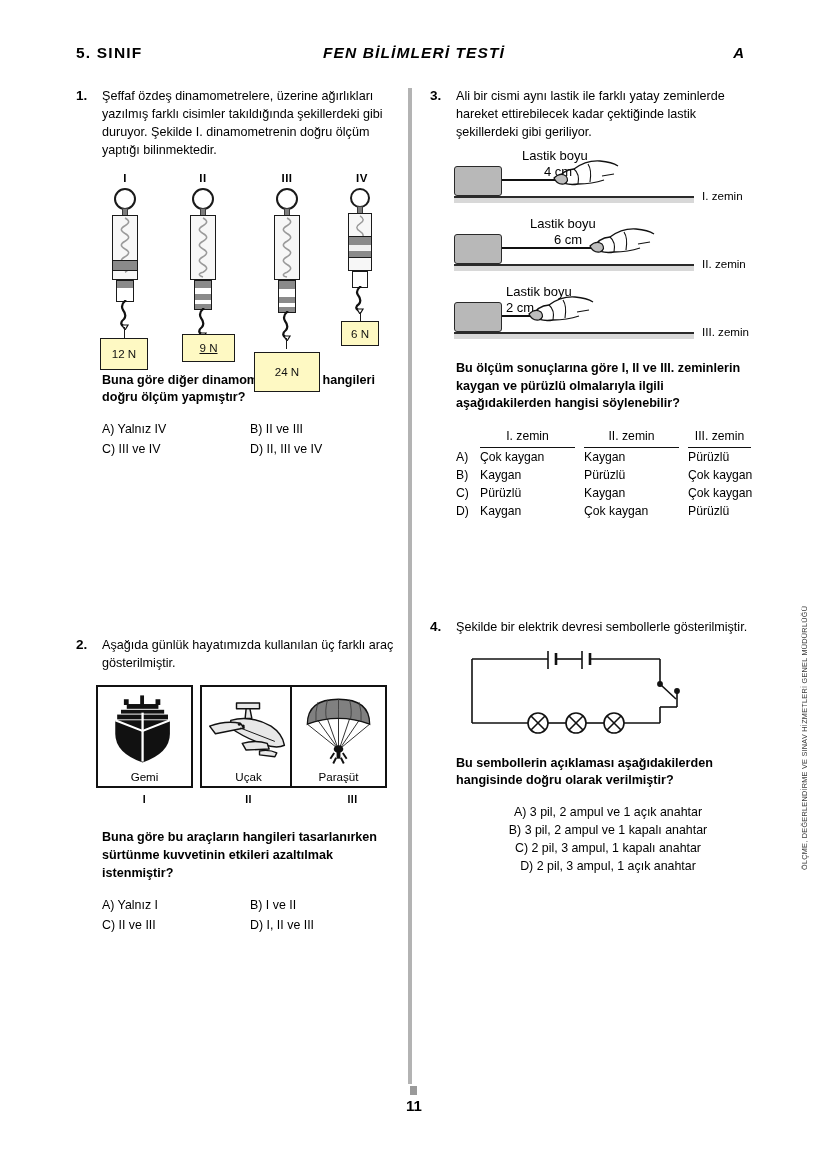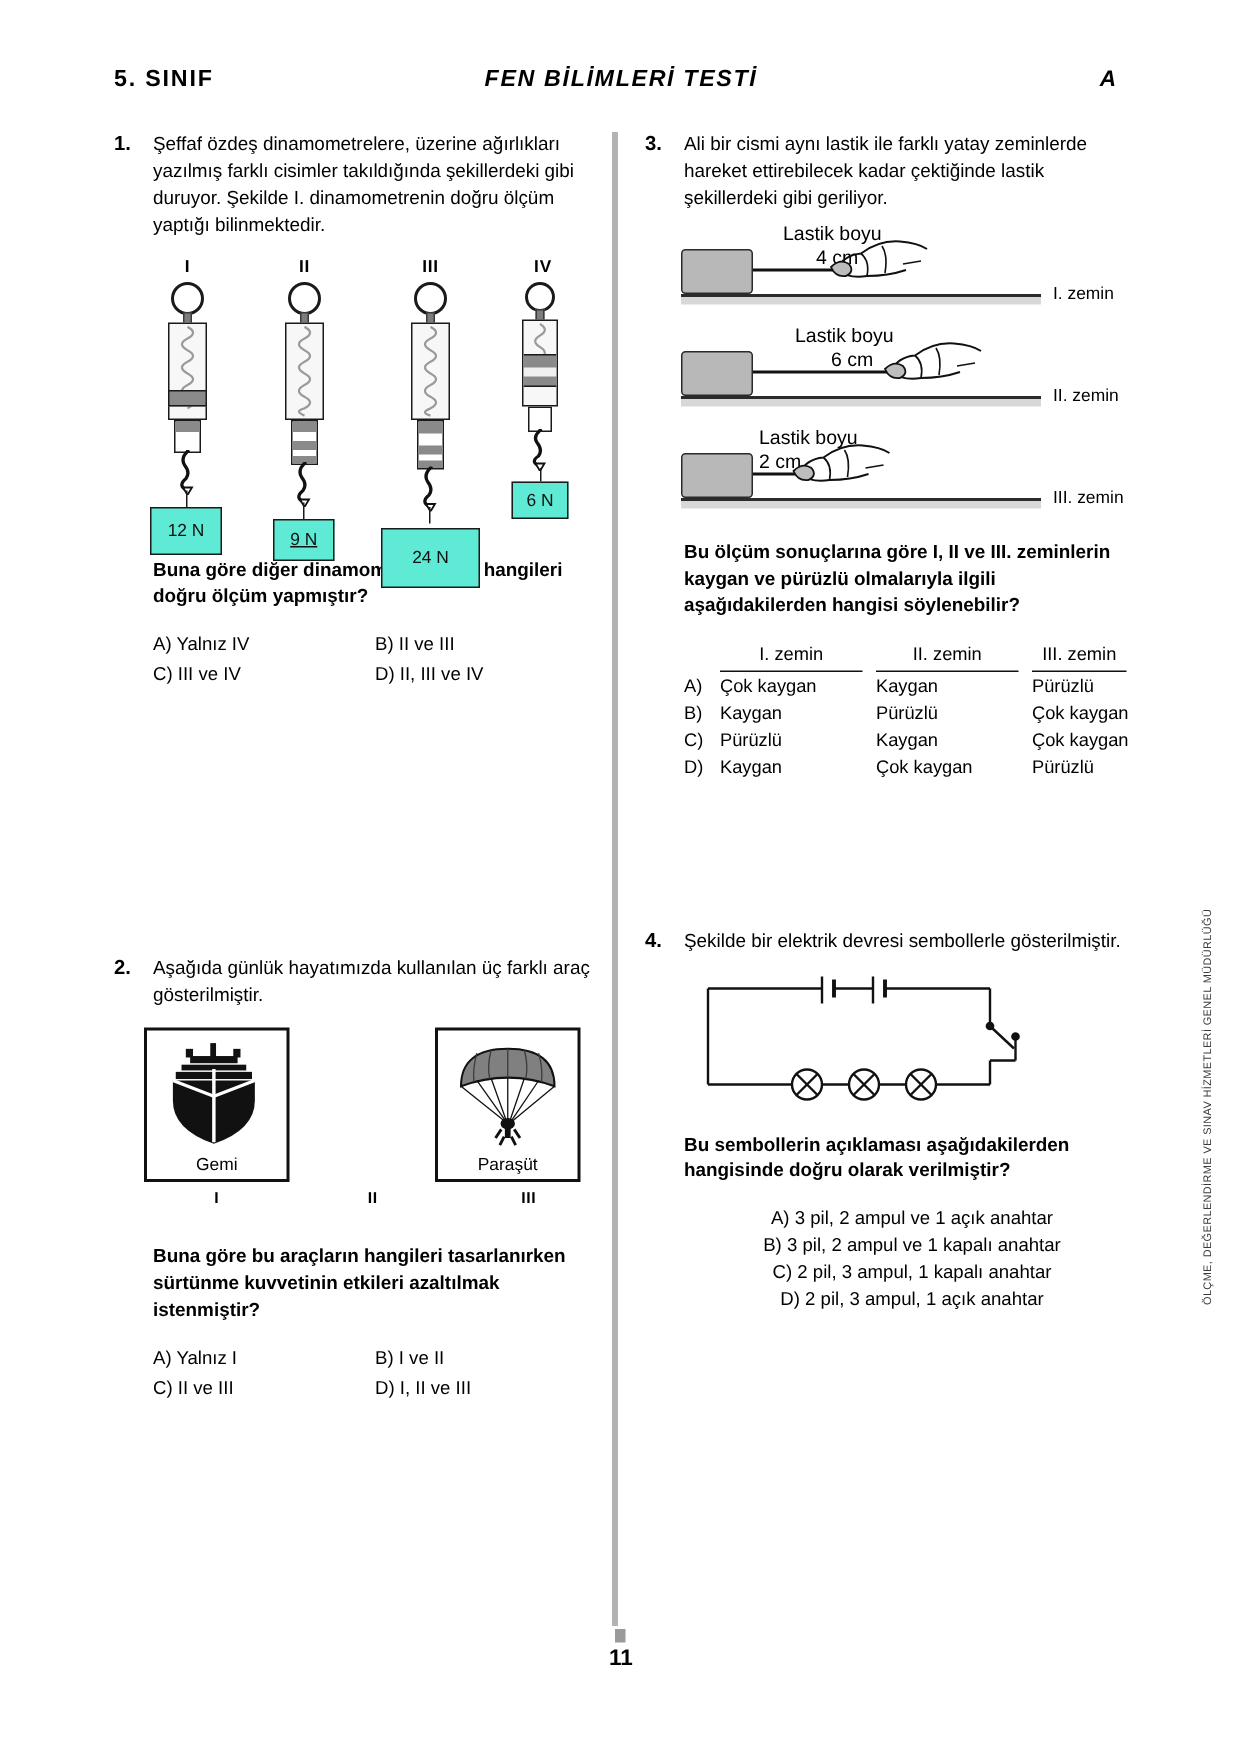--- a/index.html
+++ b/index.html
@@ -92,21 +92,21 @@
   .dyn-body {
     position: absolute; border: 1.6px solid #1a1a1a; background: #f7f7f7;
     overflow: hidden;
   }
   .spring { position: absolute; left: 0; top: 0; width: 100%; height: 100%; }
   .dyn-marker { position: absolute; background: #8a8a8a; border: 1.4px solid #1a1a1a; }
   .dyn-rod { position: absolute; border: 1.4px solid #1a1a1a; background: #fff; }
   .rod-band { position: absolute; left: 0; width: 100%; background: #8a8a8a; }
   .dyn-hook { position: absolute; }
   .wbox {
-    position: absolute; background: #5eead4; border: 1.8px solid #1a1a1a;
+    position: absolute; background: #fef9c3; border: 1.8px solid #1a1a1a;
     display: flex; align-items: center; justify-content: center;
     font-size: 11.6px; color: #111;
   }
   .wline { position: absolute; background: #1a1a1a; width: 1.4px; }
 
   
   .veh-area { position: relative; margin-top: 12px; margin-left: 20px; height: 130px; }
   .veh-box {
     position: absolute; top: 0; width: 97px; height: 103px;
     border: 2.6px solid #111; background: #fff;
@@ -220,21 +220,21 @@
           <div class="dyn-rod" style="left:26px; top:108px; width:18px; height:30px;">
             <div class="rod-band" style="top:0px; height:7px;"></div>
             <div class="rod-band" style="top:13px; height:6px;"></div>
             <div class="rod-band" style="top:23px; height:5px;"></div>
           </div>
           <svg class="dyn-hook" style="left:22px; top:136px; width:26px; height:30px;" viewBox="0 0 26 30">
             <path d="M14 0 Q8 5 11 10 Q15 15 12 19 Q6 24 13 27" fill="none" stroke="#111" stroke-width="2.2"></path>
             <path d="M10 25 L16 25 L13 30 Z" fill="#fff" stroke="#111" stroke-width="1.2"></path>
           </svg>
           <div class="wline" style="left:34px; top:163px; height:12px;"></div>
-          <div class="wbox" style="left:14px; top:174px; width:41px; height:28px;text-decoration:underline;">9 N</div>
+          <div class="wbox" style="left:14px; top:162px; width:53px; height:28px;text-decoration:underline;">9 N</div>
         </div>
 
         <div class="dyn" style="left:158px; top:0px; width:78px; height:200px;">
           <div class="dyn-label">III</div>
           <div class="dyn-ring" style="left:28px; top:16px; width:22px; height:22px;"></div>
           <div class="dyn-neck" style="left:36px; top:36px; width:6px; height:9px;"></div>
           <div class="dyn-body" style="left:26px; top:43px; width:26px; height:65px;">
             <svg class="spring" viewBox="0 0 26 65" preserveAspectRatio="none">
               <path d="M13 2 Q21 6 13 10 Q5 14 13 18 Q21 22 13 26 Q5 30 13 34 Q21 38 13 42 Q5 46 13 50 Q21 54 13 58 Q5 61 13 63" fill="none" stroke="#9a9a9a" stroke-width="1.6"></path>
             </svg>
@@ -304,20 +304,36 @@
               <rect x="60" y="8" width="5" height="6"></rect>
               <path d="M18 30 L75 30 L75 44 Q75 64 46.5 74 Q18 64 18 44 Z"></path>
             </g>
             <line x1="46.5" y1="22" x2="46.5" y2="73" stroke="#fff" stroke-width="2.4"></line>
             <path d="M18 30 L46.5 41 L75 30" fill="none" stroke="#fff" stroke-width="2.2"></path>
           </svg>
           <div class="veh-name">Gemi</div>
         </div>
         <div class="veh-rn" style="left:0px;">I</div>
 
+        <div class="veh-box" style="left:104px;">
+          <svg class="veh-art" viewBox="0 0 97 76">
+            <g fill="#e8e8e8" stroke="#111" stroke-width="1.5" stroke-linejoin="round">
+              <path d="M36 12 L60 12 L60 18 L36 18 Z"></path>
+              <path d="M46 18 L50 18 L52 28 L45 28 Z"></path>
+              <path d="M30 30 Q50 24 72 36 Q84 44 86 56 Q78 60 64 55 Q44 48 30 38 Z"></path>
+              <path d="M8 36 Q24 30 40 33 L44 38 L14 44 Z"></path>
+              <path d="M42 54 Q56 50 68 54 L70 60 L46 61 Z"></path>
+              <path d="M60 62 Q70 60 78 64 L76 68 L60 66 Z"></path>
+            </g>
+            <line x1="40" y1="38" x2="76" y2="52" stroke="#111" stroke-width="1"></line>
+            <circle cx="39" cy="34" r="1.6" fill="#111"></circle>
+            <circle cx="43" cy="36" r="1.6" fill="#111"></circle>
+          </svg>
+          <div class="veh-name">Uçak</div>
+        </div>
         <div class="veh-rn" style="left:104px;">II</div>
 
         <div class="veh-box" style="left:194px;">
           <svg class="veh-art" viewBox="0 0 97 76">
             <path d="M16 34 Q16 8 48.5 8 Q81 8 81 34 Q65 28 48.5 28 Q32 28 16 34 Z" fill="#808080" stroke="#111" stroke-width="1.4"></path>
             <g stroke="#3a3a3a" stroke-width="0.9" fill="none">
               <path d="M27 11 Q24 22 25 31"></path>
                 <path d="M37 8.6 Q34 20 36 29"></path>
               <path d="M48.5 8 Q48.5 20 48.5 28"></path>
                 <path d="M60 8.6 Q63 20 61 29"></path>

